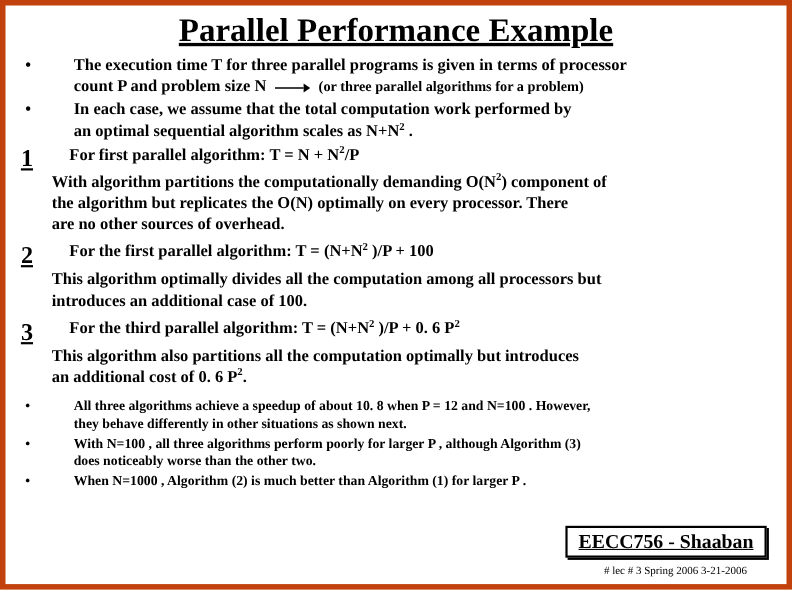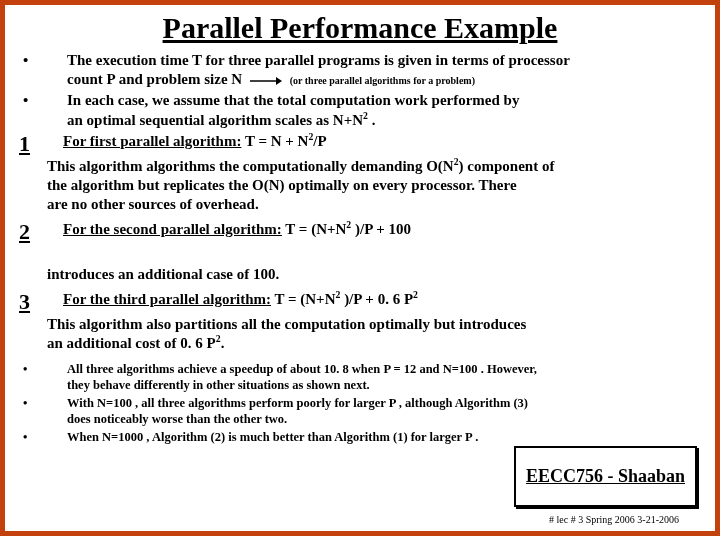--- a/index.html
+++ b/index.html
@@ -52,25 +52,24 @@
     text-decoration: underline;
     font-size: 22px;
     line-height: 1;
     padding-top: 1px;
   }
   .text {
     flex: 1;
     margin-left: 16px;
   }
   .note {
-    font-size: 10px;
+    font-size: 13px;
     font-weight: bold;
   }
   .u {
-    text-decoration: underline;
   }
   sup {
     font-size: 0.65em;
     vertical-align: super;
     line-height: 0;
   }
   .indent {
     padding-left: 28px;
     margin-bottom: 2px;
   }
@@ -85,21 +84,21 @@
     display: inline-block;
     vertical-align: middle;
     margin: 0 4px 0 2px;
   }
   .footer-box {
     position: absolute;
     right: 18px;
     bottom: 24px;
     border: 2px solid #000;
     box-shadow: 2px 2px 0 #000;
-    padding: 18px 10px;
+    padding: 2px 10px;
     font-size: 18px;
     font-weight: bold;
     text-decoration: underline;
     background: #fff;
   }
   .footer-line {
     position: absolute;
     right: 36px;
     bottom: 6px;
     font-size: 10px;
@@ -136,33 +135,33 @@
       </div>
     </div>
 
     <div class="row">
       <div class="marker num">1</div>
       <div class="text">
         <span class="u">For first parallel algorithm:</span><span>     T =   N + N</span><sup>2</sup><span>/P</span>
       </div>
     </div>
     <div class="indent">
-      <span>This algorithm algorithms the computationally demanding O(N</span><sup>2</sup><span>) component of</span><br>
+      <span>With algorithm partitions the computationally demanding O(N</span><sup>2</sup><span>) component of</span><br>
       <span>the algorithm but replicates the  O(N) optimally on every processor.   There</span><br>
       <span>are no other sources of overhead.</span>
     </div>
 
     <div class="row row-gap-top">
       <div class="marker num">2</div>
       <div class="text">
-        <span class="u">For the second parallel algorithm:</span><span>   T  =   (N+N</span><sup>2</sup><span> )/P  +  100</span>
+        <span class="u">For the first parallel algorithm:</span><span>   T  =   (N+N</span><sup>2</sup><span> )/P  +  100</span>
       </div>
     </div>
     <div class="indent">
-      <br>
+      <span>This algorithm optimally divides all the computation among all processors but</span><br>
       <span>introduces an additional case of 100.</span>
     </div>
 
     <div class="row row-gap-top">
       <div class="marker num">3</div>
       <div class="text">
         <span class="u">For the third parallel algorithm:</span><span>    T   =   (N+N</span><sup>2</sup><span> )/P    +    0. 6 P</span><sup>2</sup>
       </div>
     </div>
     <div class="indent">

